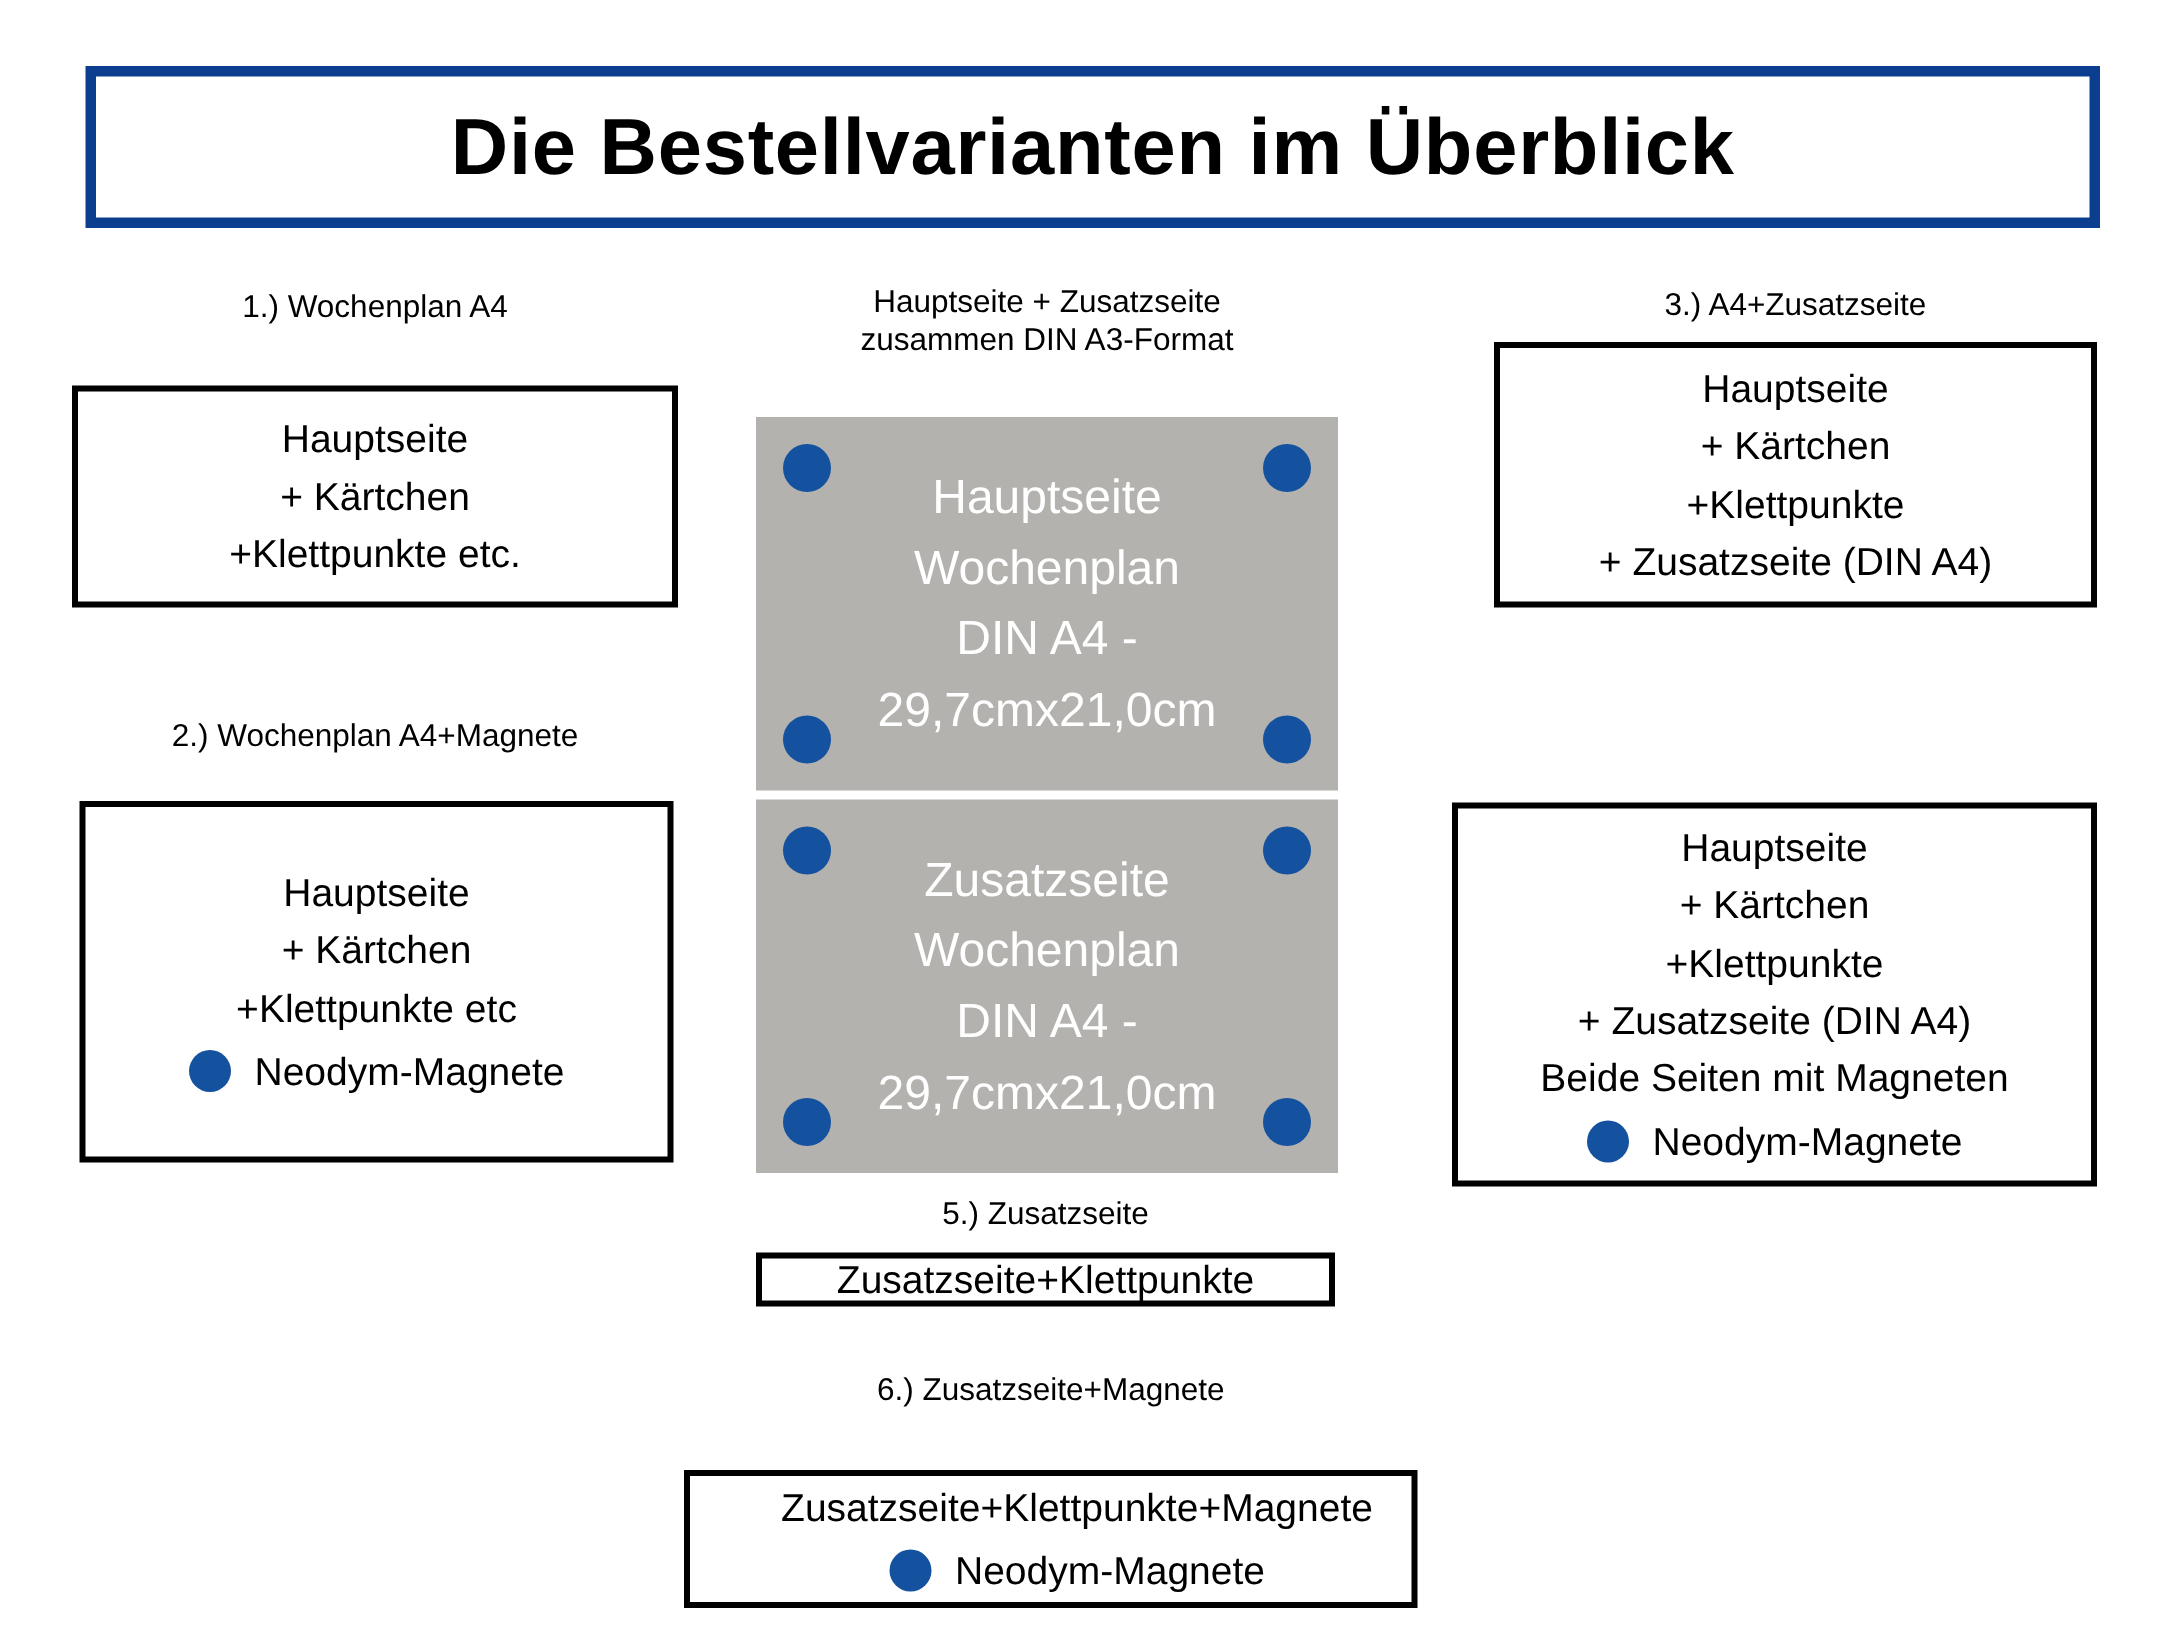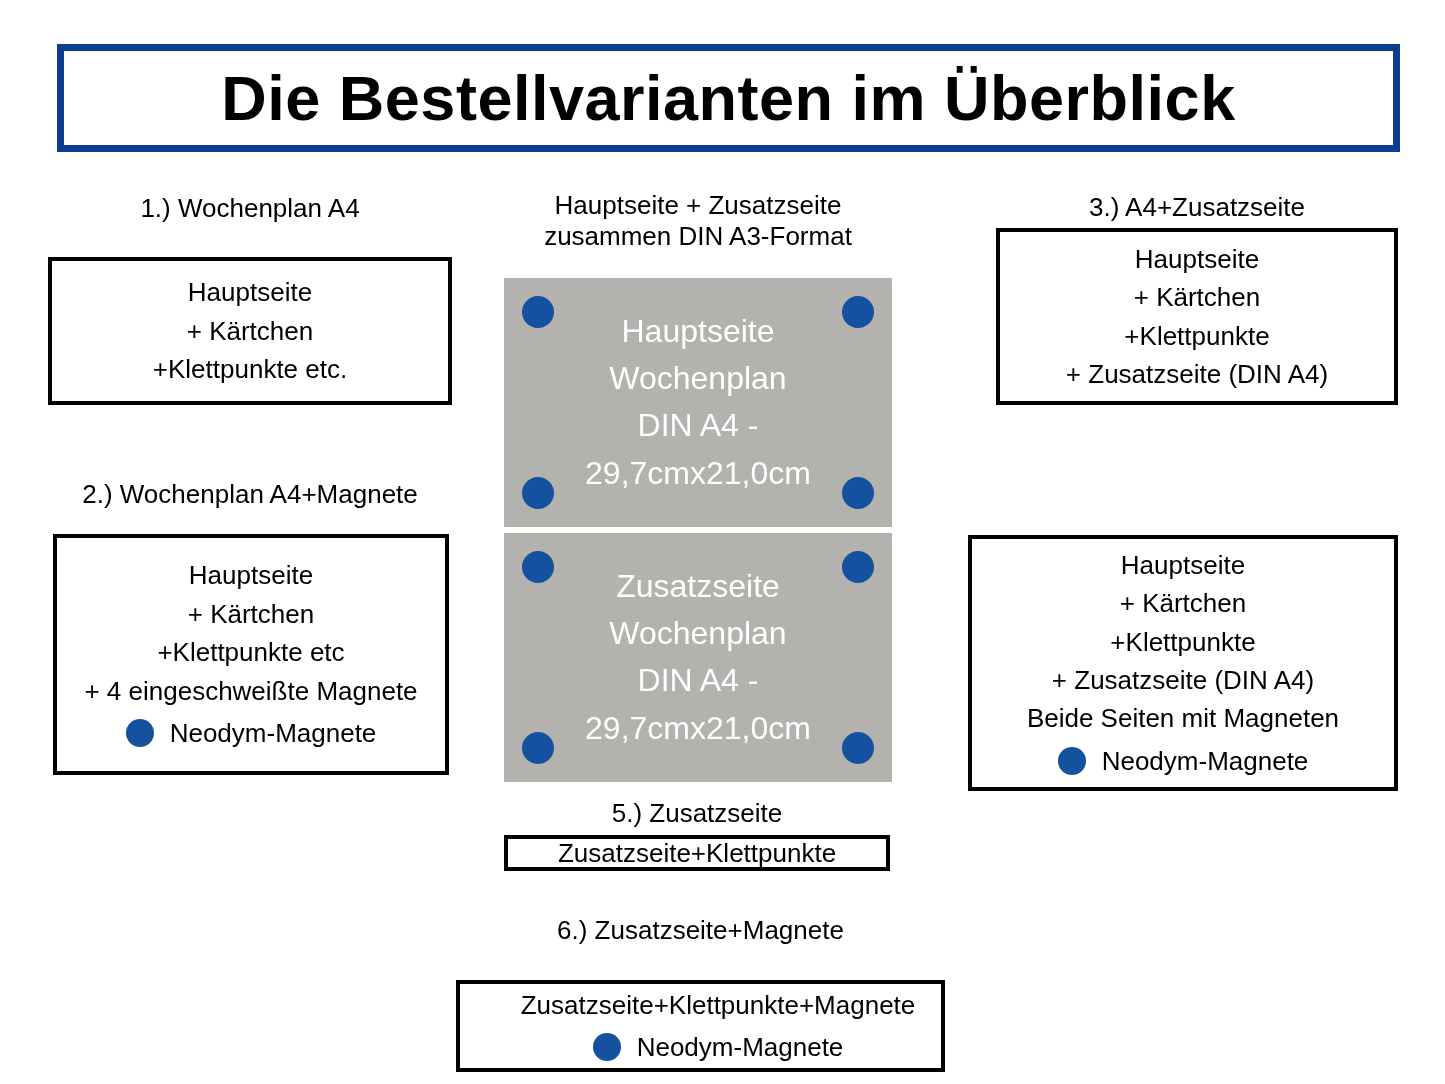--- a/index.html
+++ b/index.html
@@ -27,21 +27,21 @@
     top: 44px;
     width: 1343px;
     height: 108px;
     border: 7px solid #0b3e8e;
     box-sizing: border-box;
     display: flex;
     align-items: center;
     justify-content: center;
   }
   .title-text {
-    font-size: 63px;
+    font-size: 53px;
     font-weight: bold;
     letter-spacing: 0.5px;
     white-space: nowrap;
     line-height: 1;
   }
 
   
   .card {
     position: absolute;
     border: 4px solid #000000;
@@ -55,21 +55,21 @@
   .card .line {
     font-size: 26px;
     line-height: 1.48;
     white-space: nowrap;
     text-align: center;
   }
 
   
   .caption {
     position: absolute;
-    font-size: 26px;
+    font-size: 21px;
     white-space: nowrap;
     text-align: center;
     line-height: 1.18;
   }
   .caption.centered {
     text-align: center;
   }
 
   
   .legend-row {
@@ -128,21 +128,20 @@
     <div class="line">Hauptseite</div>
     <div class="line">+ Kärtchen</div>
     <div class="line">+Klettpunkte etc.</div>
   </div>
 
   <div class="caption" style="left:28px; top:479px; width:444px;">2.) Wochenplan A4+Magnete</div>
   <div class="card" style="left:53px; top:534px; width:396px; height:241px;">
     <div class="line">Hauptseite</div>
     <div class="line">+ Kärtchen</div>
     <div class="line">+Klettpunkte etc</div>
-    <div class="line">+ 4 eingeschweißte Magnete</div>
     <div class="legend-row">
       <span class="dot"></span>
       <span class="line">Neodym-Magnete</span>
     </div>
   </div>
 
   <div class="caption centered" style="left:490px; top:190px; width:416px;">
     <div>Hauptseite + Zusatzseite</div>
     <div>zusammen DIN A3-Format</div>
   </div>

